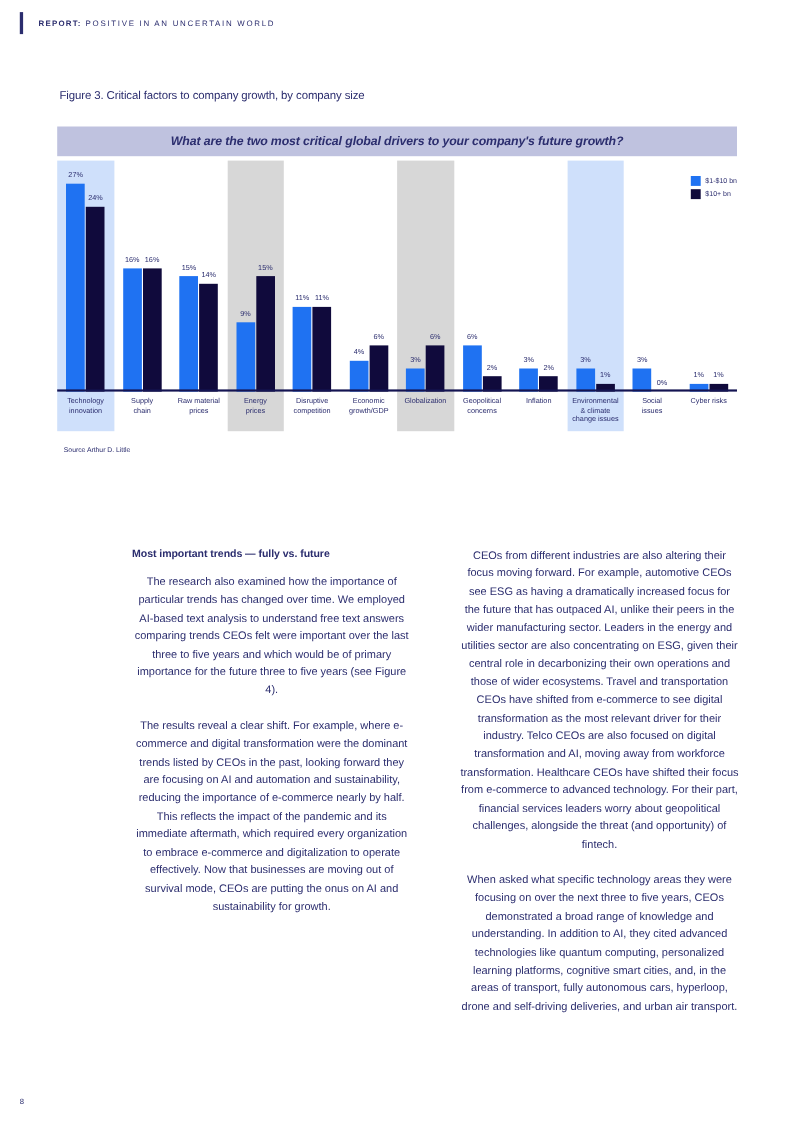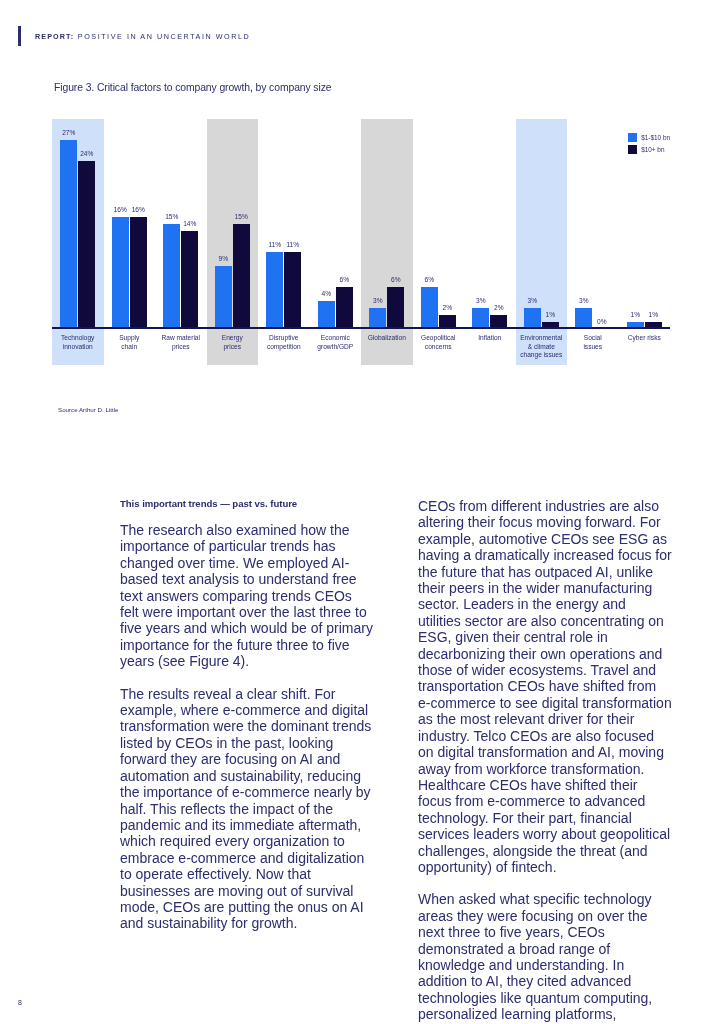--- a/index.html
+++ b/index.html
@@ -7,21 +7,21 @@
     width:724px;height:1024px;
     background:#ffffff;
     font-family:"Liberation Sans", sans-serif;
     color:#2b2d6e;
     position:relative;
     overflow:hidden;
   }
 
   
   .runhead{
-    position:absolute; left:18px; top:26px;
+    position:absolute; left:18px; top:11px;
     display:flex; align-items:center; gap:14px;
   }
   .runhead-rule{
     width:3px; height:20px; background:#2b2d6e;
   }
   .runhead-text{
     font-size:7.2px; letter-spacing:1.55px; color:#2b2d6e;
     white-space:nowrap;
   }
   .runhead-text .rh-strong{font-weight:bold;letter-spacing:1.1px;}
@@ -98,40 +98,41 @@
     position:absolute; left:120px; top:498px; width:552px;
     display:flex; gap:44px;
   }
   .col{width:254px;}
   .col.right{width:254px;}
   .subhead{
     font-size:9.6px;font-weight:bold;color:#2b2d6e;margin:0 0 13px 0;
     letter-spacing:-0.05px;
   }
   .para{
-    font-size:14px;line-height:16.4px;color:#2b2d6e;margin:0 0 16px 0;
+    font-size:10px;line-height:16.4px;color:#2b2d6e;margin:0 0 16px 0;text-align:center;
   }
   .para:last-child{margin-bottom:12px;}
 
   .pageno{
     position:absolute; left:18px; top:999px;
     font-size:7px; color:#2b2d6e;
   }
 </style>
 </head>
 <body>
 
 <div class="runhead">
   <div class="runhead-rule"></div>
   <div class="runhead-text"><span class="rh-strong">REPORT:</span><span> POSITIVE IN AN UNCERTAIN WORLD</span></div>
 </div>
 
 <div class="fig-title">Figure 3. Critical factors to company growth, by company size</div>
 
 <div class="fig-wrap">
+  <div class="fig-banner">What are the two most critical global drivers to your company's future growth?</div>
 
   <div class="plot">
     <div class="bands">
         <div class="band" style="left: 0px; width: 51.5px; background: rgb(207, 224, 251);"></div>
         <div class="band" style="left: 154.5px; width: 51.5px; background: rgb(215, 215, 215);"></div>
         <div class="band" style="left: 309px; width: 51.5px; background: rgb(215, 215, 215);"></div>
         <div class="band" style="left: 463.5px; width: 51.5px; background: rgb(207, 224, 251);"></div>
       </div>
     <div class="groups">
         <div class="grp">
@@ -291,21 +292,21 @@
       <div class="cat">
         <div>Cyber risks</div>
       </div>
     </div>
 </div>
 
 <div class="source">Source Arthur D. Little</div>
 
 <div class="cols">
   <div class="col left">
-    <div class="subhead">This important trends — past vs. future</div>
+    <div class="subhead">Most important trends — fully vs. future</div>
     <p class="para">The research also examined how the importance of particular trends has changed over time. We employed AI-based text analysis to understand free text answers comparing trends CEOs felt were important over the last three to five years and which would be of primary importance for the future three to five years (see Figure 4).</p>
     <p class="para">The results reveal a clear shift. For example, where e-commerce and digital transformation were the dominant trends listed by CEOs in the past, looking forward they are focusing on AI and automation and sustainability, reducing the importance of e-commerce nearly by half. This reflects the impact of the pandemic and its immediate aftermath, which required every organization to embrace e-commerce and digitalization to operate effectively. Now that businesses are moving out of survival mode, CEOs are putting the onus on AI and sustainability for growth.</p>
   </div>
   <div class="col right">
     <p class="para">CEOs from different industries are also altering their focus moving forward. For example, automotive CEOs see ESG as having a dramatically increased focus for the future that has outpaced AI, unlike their peers in the wider manufacturing sector. Leaders in the energy and utilities sector are also concentrating on ESG, given their central role in decarbonizing their own operations and those of wider ecosystems. Travel and transportation CEOs have shifted from e-commerce to see digital transformation as the most relevant driver for their industry. Telco CEOs are also focused on digital transformation and AI, moving away from workforce transformation. Healthcare CEOs have shifted their focus from e-commerce to advanced technology. For their part, financial services leaders worry about geopolitical challenges, alongside the threat (and opportunity) of fintech.</p>
     <p class="para">When asked what specific technology areas they were focusing on over the next three to five years, CEOs demonstrated a broad range of knowledge and understanding. In addition to AI, they cited advanced technologies like quantum computing, personalized learning platforms, cognitive smart cities, and, in the areas of transport, fully autonomous cars, hyperloop, drone and self-driving deliveries, and urban air transport.</p>
   </div>
 </div>
 
 <div class="pageno">8</div>

